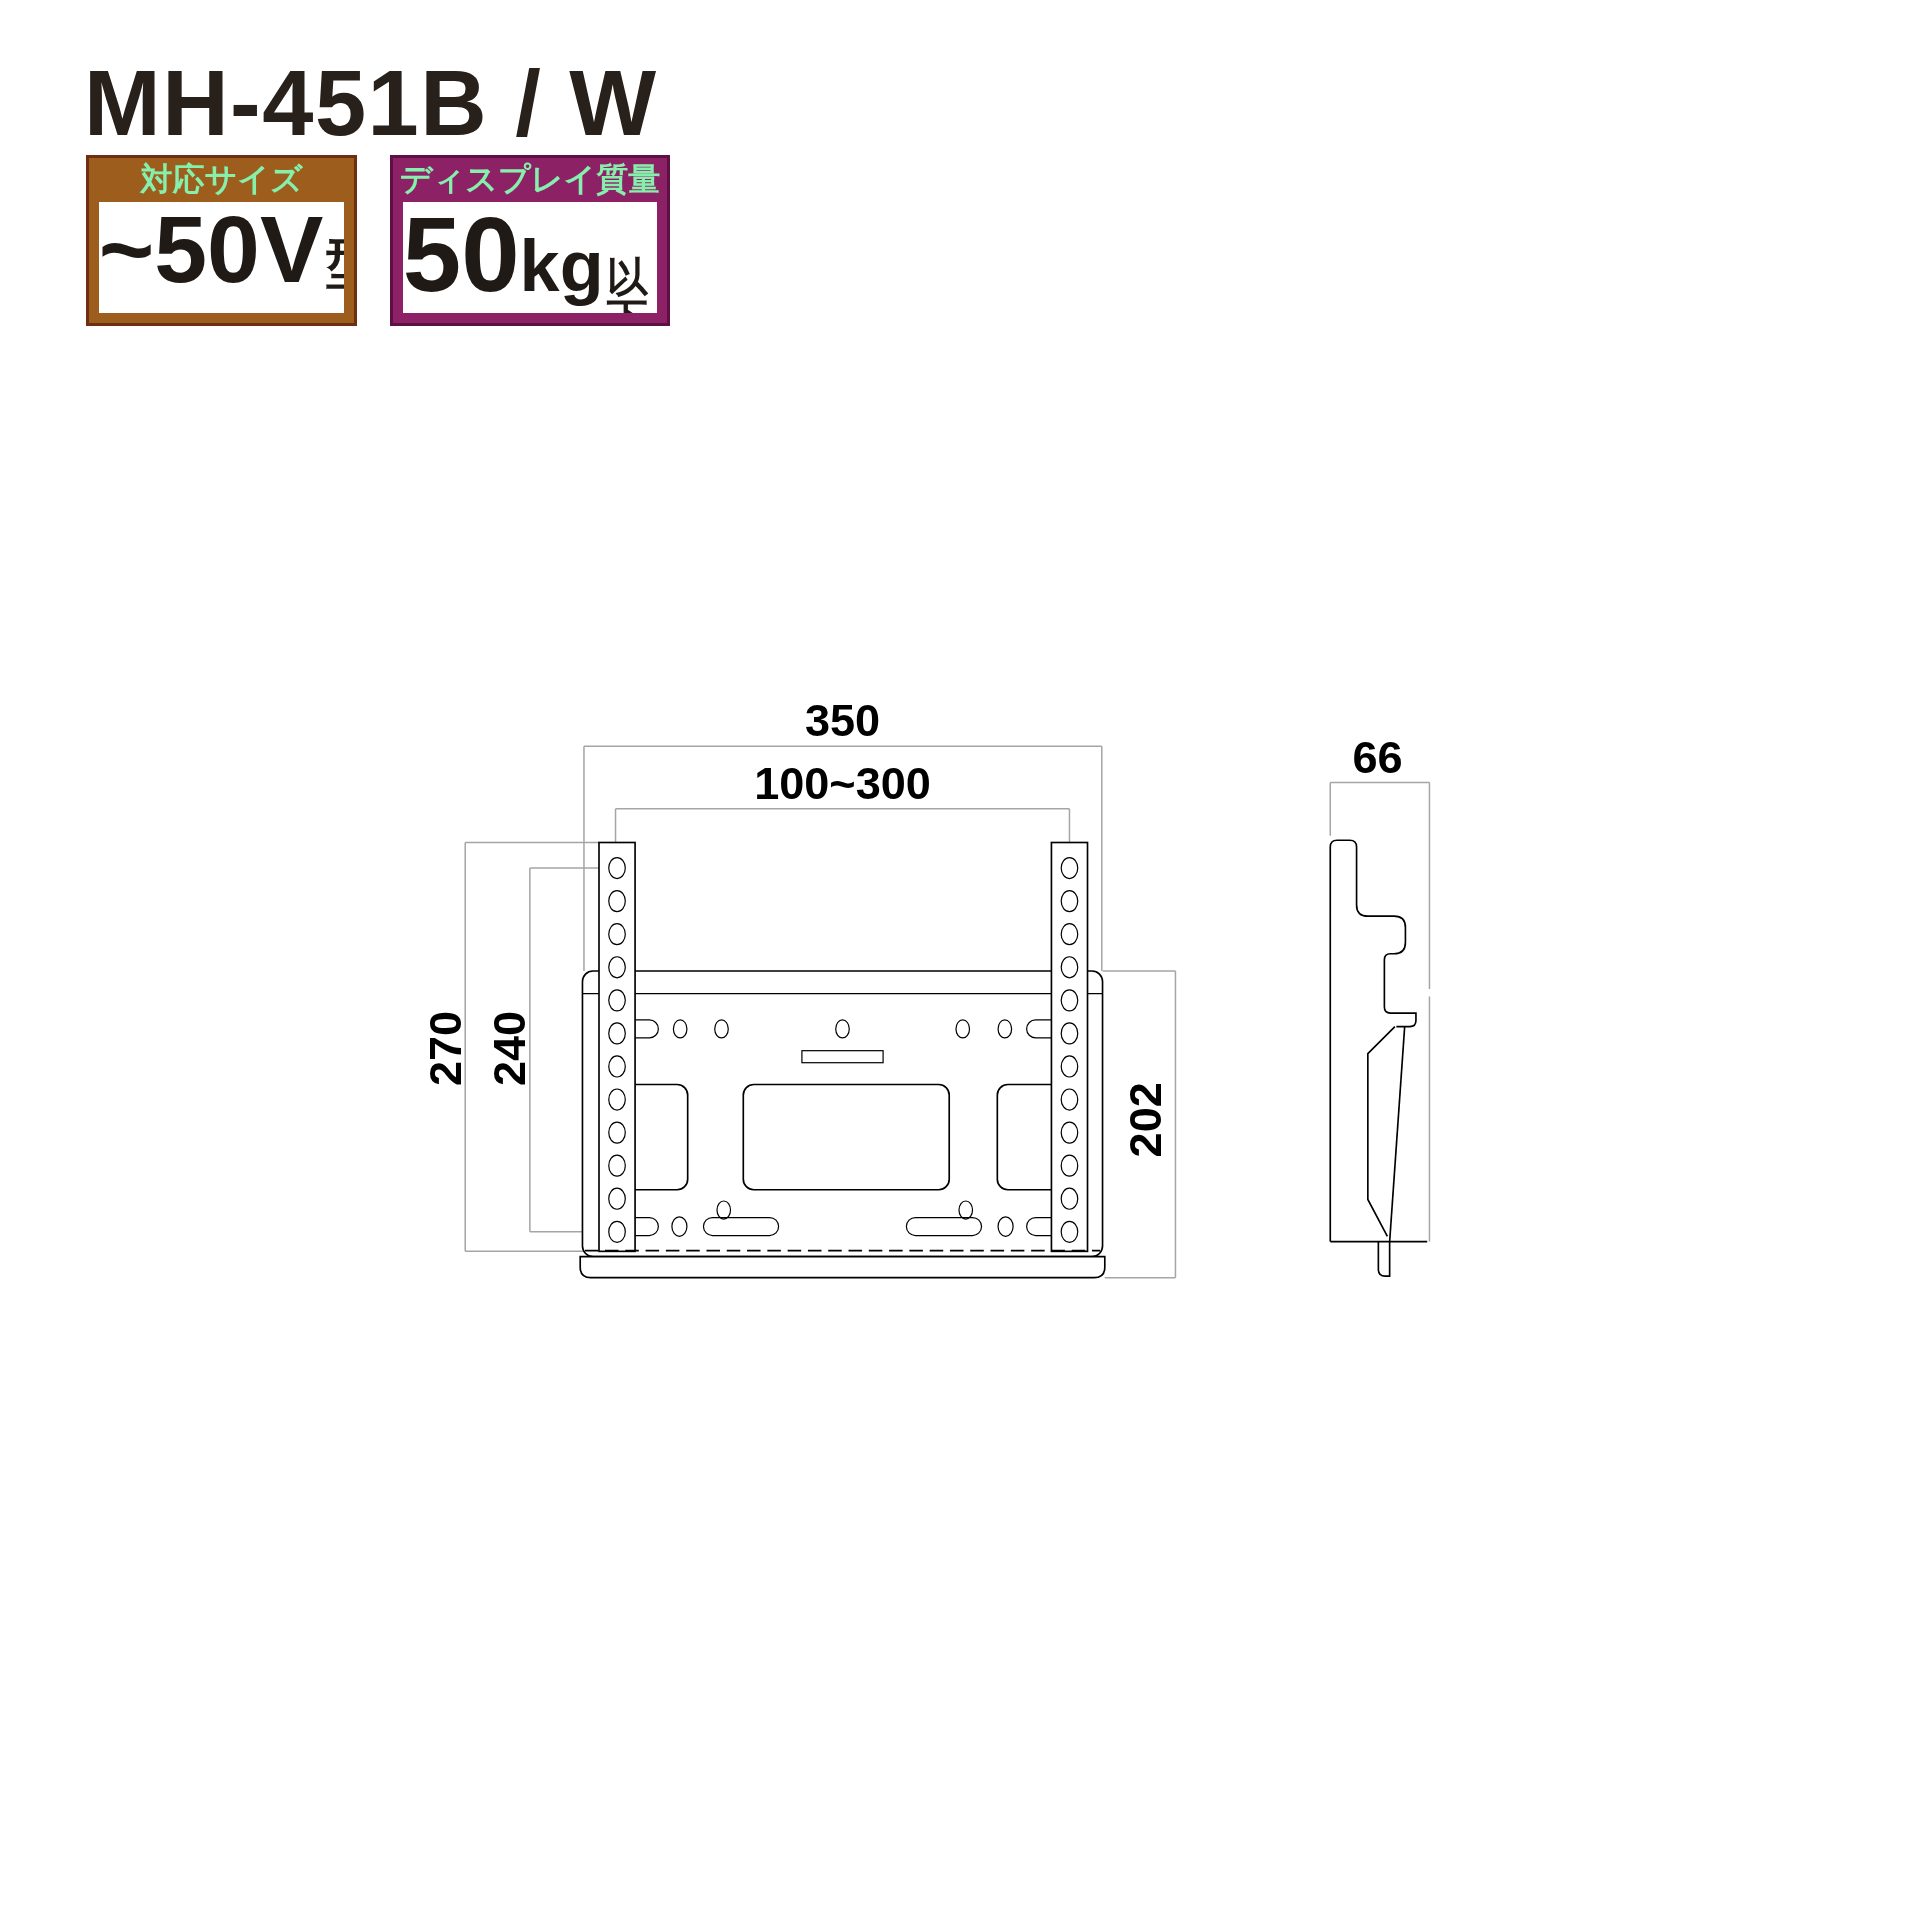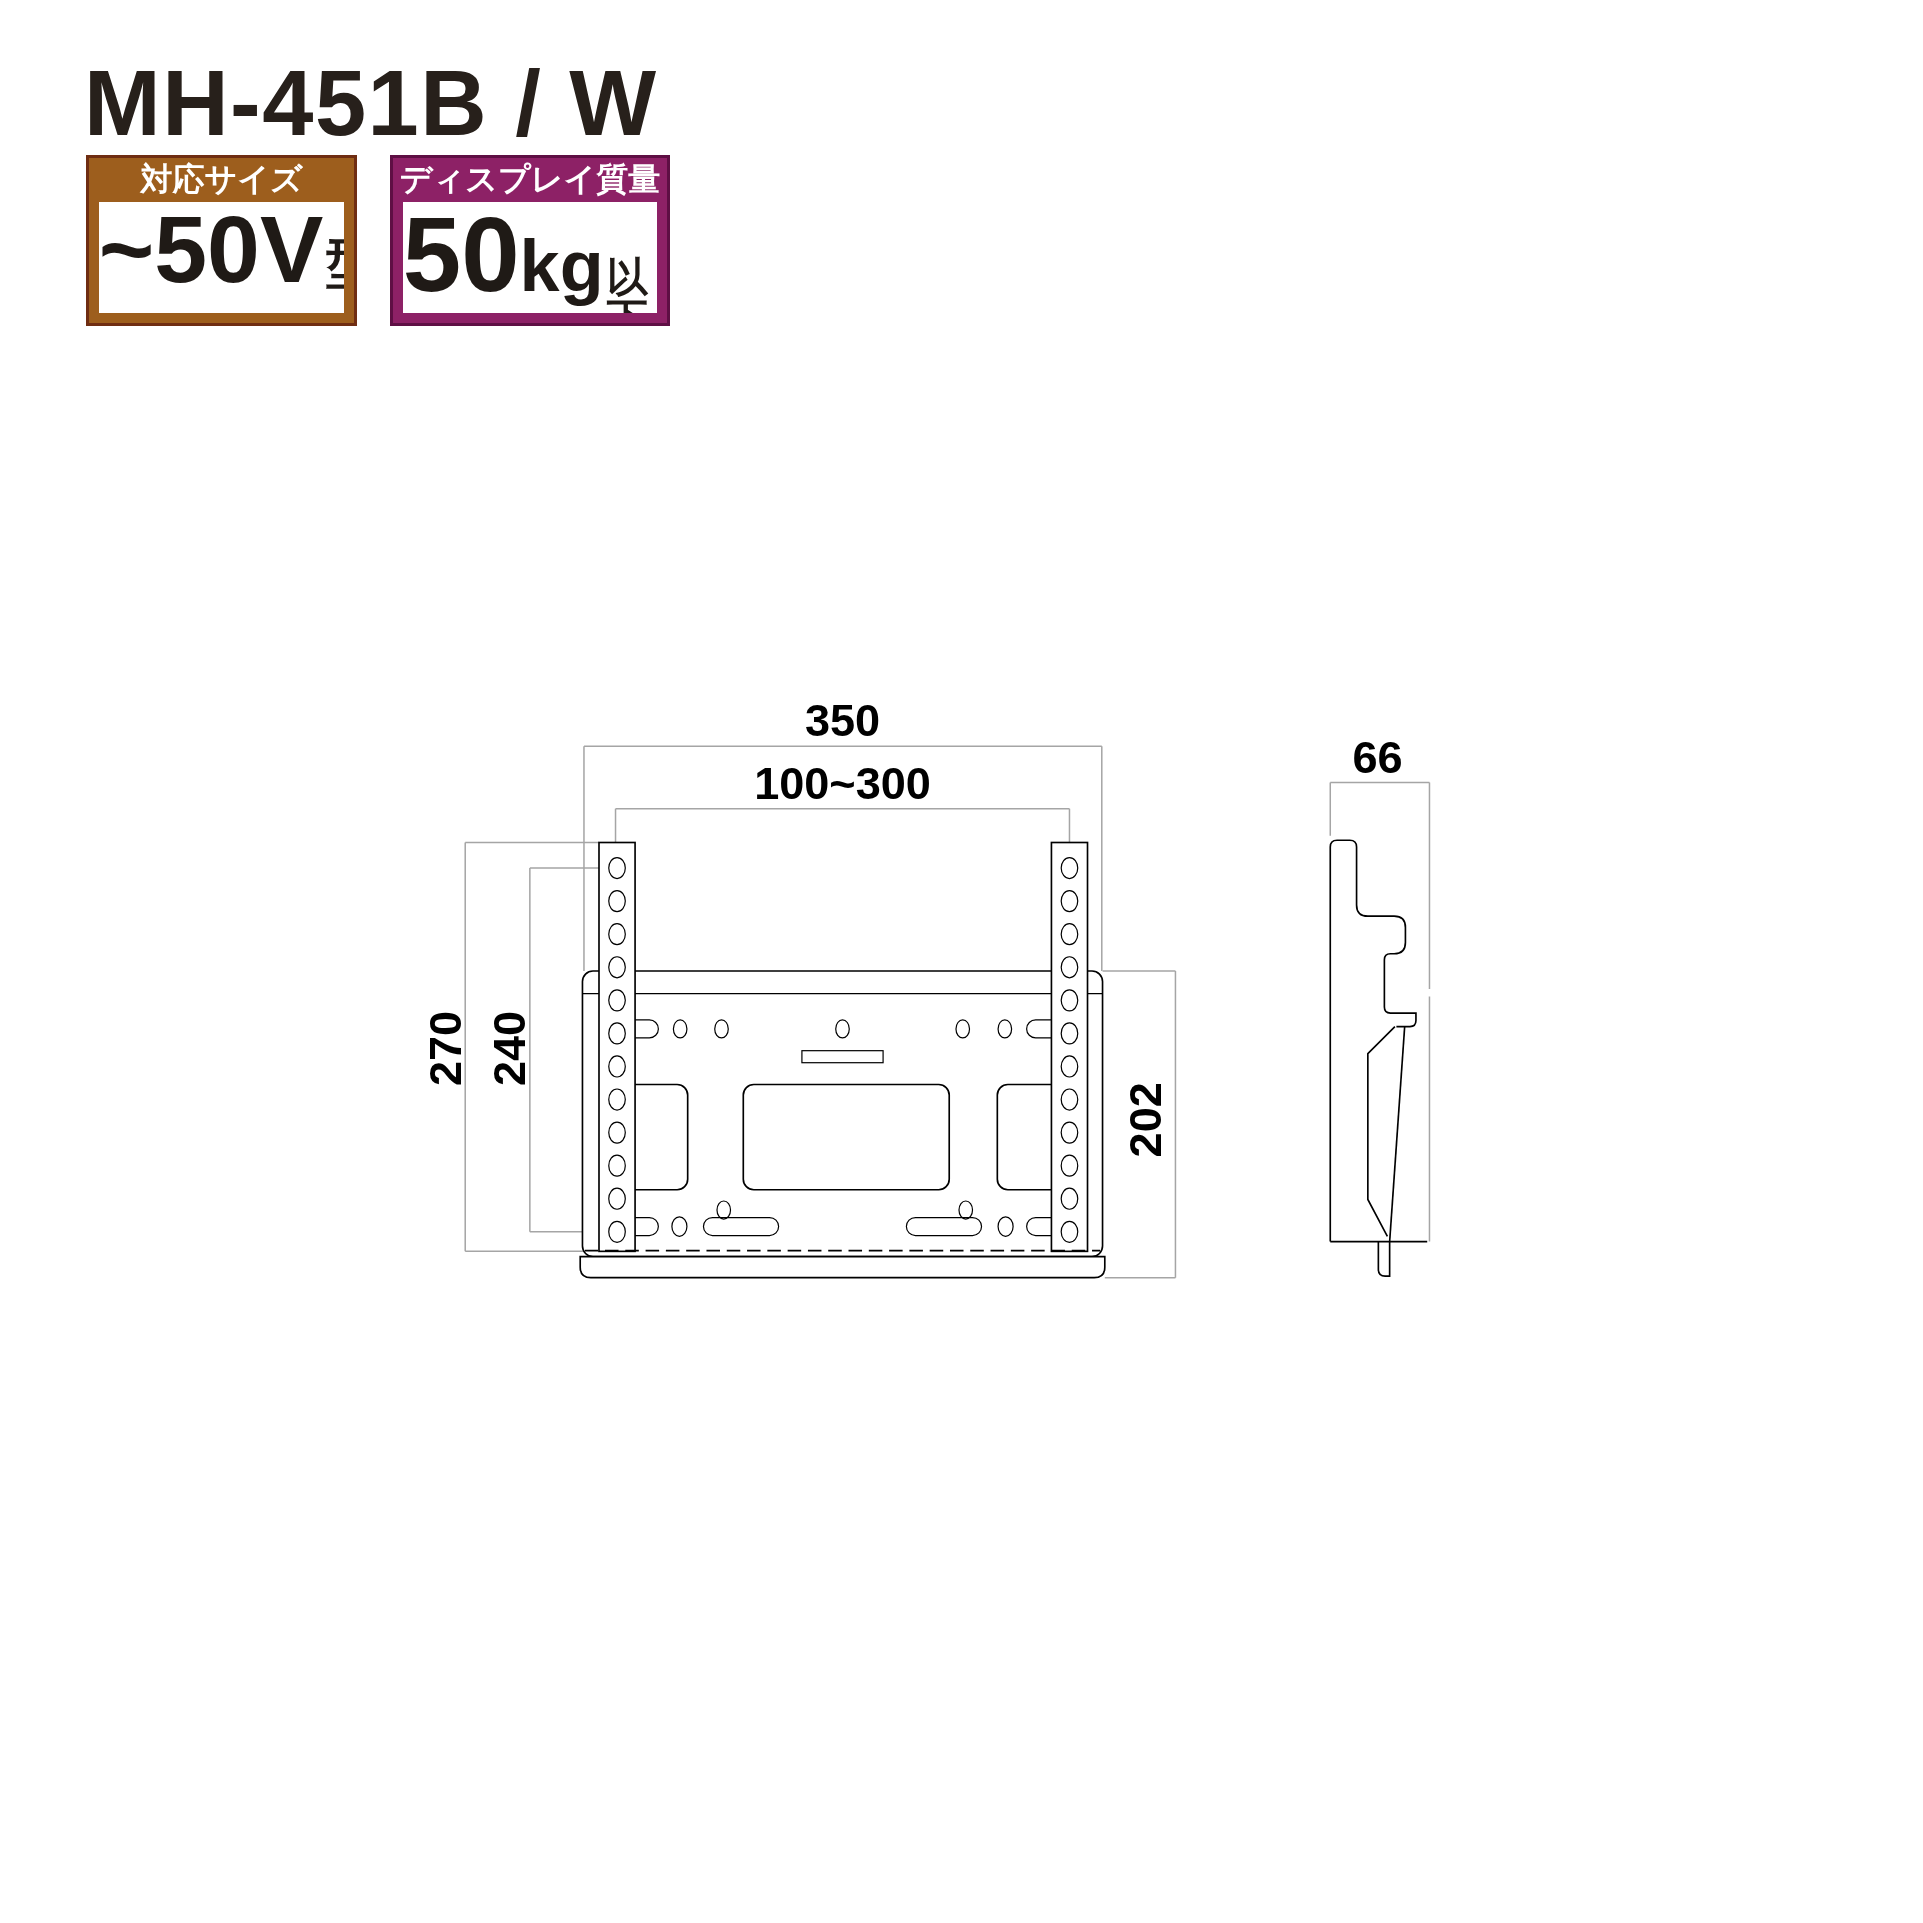--- a/index.html
+++ b/index.html
@@ -4,21 +4,21 @@
 <style>
   html,body{margin:0;padding:0;background:#ffffff;}
   .canvas{position:relative;width:1924px;height:1924px;background:#ffffff;overflow:hidden;
           font-family:"Liberation Sans","DejaVu Sans",sans-serif;}
   .title{position:absolute;left:84px;top:51px;font-size:92px;font-weight:600;
          color:#27201b;letter-spacing:1.5px;white-space:nowrap;}
   .badge{position:absolute;top:155px;box-sizing:border-box;}
   .badge-size{left:86px;width:271px;height:171px;background:#9d5e1d;border:3px solid #6f2d12;}
   .badge-weight{left:390px;width:280px;height:171px;background:#8d2166;border:3px solid #5e0f44;}
   .badge-header{height:44px;display:flex;align-items:center;justify-content:center;
-                color:#ffffff;font-size:32px;font-weight:600;white-space:nowrap;}
+                color:#86efac;font-size:32px;font-weight:600;white-space:nowrap;}
   .badge-body{position:absolute;left:9.8px;right:9.8px;top:44px;bottom:9.8px;background:#ffffff;
               display:flex;align-items:baseline;justify-content:space-between;color:#1f1a16;overflow:hidden;}
   .badge-size .main-val{font-size:95px;font-weight:600;line-height:1;}
   .badge-size .suffix{font-size:54px;font-weight:600;line-height:1;margin-left:3px;}
   .badge-weight .main-val{font-size:105px;font-weight:700;line-height:1;}
   .badge-weight .unit{font-size:72px;font-weight:700;line-height:1;}
   .badge-weight .suffix{font-size:41px;font-weight:600;line-height:1;margin-left:3px;}
   .unit-note{position:absolute;left:1537px;top:1762px;width:281px;height:75px;background:#c9c9c9;
              border-radius:10.5px;display:flex;align-items:center;justify-content:center;
              font-size:41px;font-weight:700;color:#141414;box-shadow:inset 0 -1.5px 2.3px rgba(0,0,0,0.15);}

